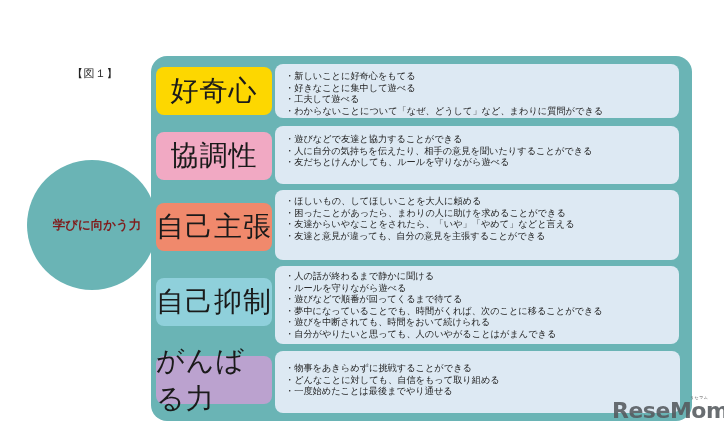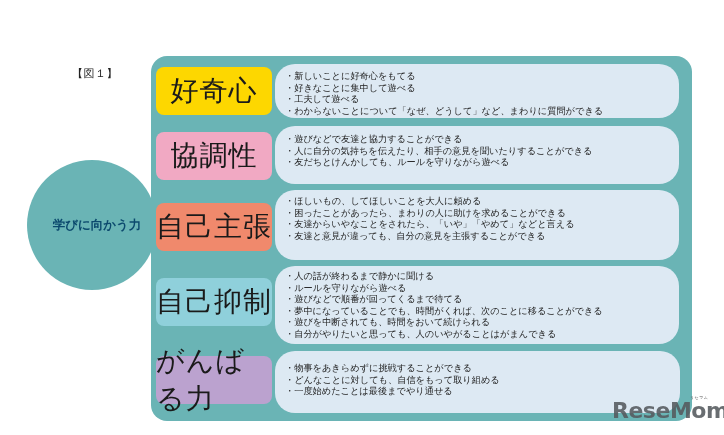--- a/index.html
+++ b/index.html
@@ -12,21 +12,21 @@
     }
 
     .circle {
       position: absolute; left: 27px; top: 160px;
       width: 130px; height: 130px; border-radius: 50%;
       background: #6ab4b5;
       display: flex; align-items: center; justify-content: center;
       padding-left: 10px;
     }
     .circle span {
-      font-size: 12.5px; font-weight: bold; color: #0c4a6e; white-space: nowrap;
+      font-size: 12.5px; font-weight: bold; color: #7f1d1d; white-space: nowrap;
     }
 
     .panel {
       position: absolute; left: 151px; top: 56px;
       width: 541px; height: 365px;
       background: #6ab4b5;
       border-radius: 16px;
     }
 
     .cat {
@@ -35,21 +35,21 @@
       border-radius: 8px;
       display: flex; align-items: center; justify-content: center;
       font-size: 28px; color: #1a1a1a; letter-spacing: 1px;
       font-family: "DejaVu Sans", sans-serif;
     }
 
     .desc {
       position: absolute; left: 275px;
       width: 404px;
       background: #dde9f3;
-      border-radius: 20px;
+      border-radius: 8px;
       padding: 6px 8px 4px 10px;
       font-size: 9.2px; line-height: 11.5px; color: #222;
     }
     .desc li { list-style: none; white-space: nowrap; }
     .desc li::before { content: "・"; }
 
     .watermark {
       position: absolute; left: 612px; top: 398px;
       font-family: "DejaVu Sans", sans-serif;
       font-weight: bold; font-size: 22px; letter-spacing: -0.5px;

